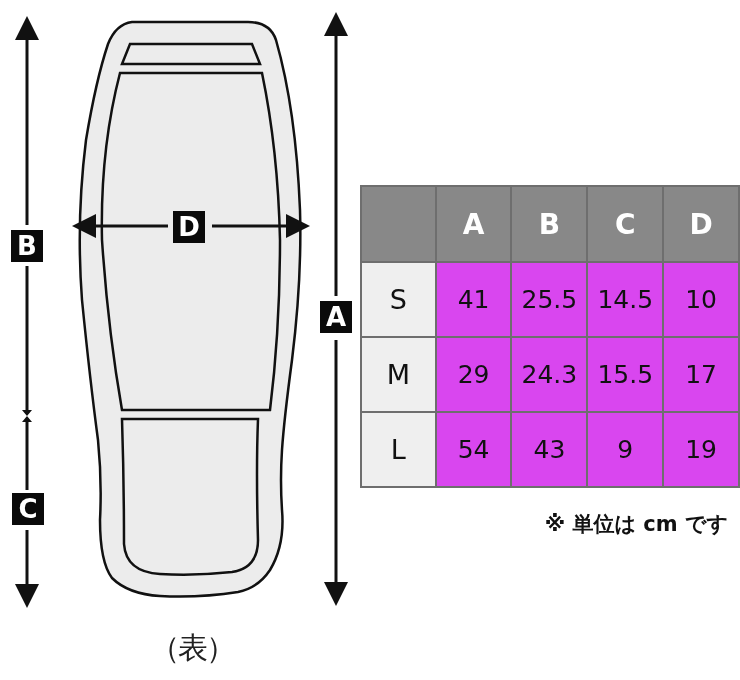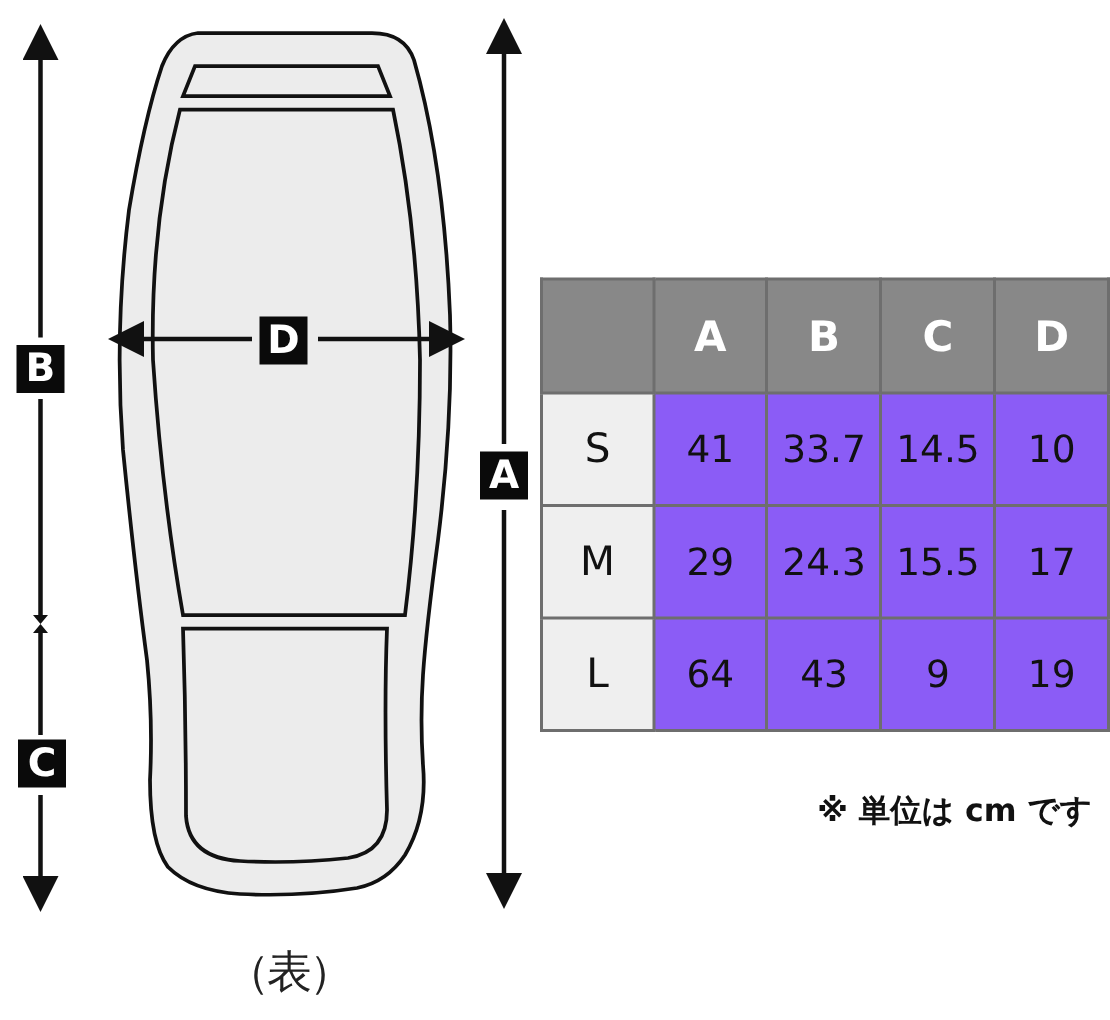--- a/index.html
+++ b/index.html
@@ -7,23 +7,23 @@
   .diagram { position: absolute; left: 0; top: 0; width: 360px; height: 680px; }
   .diagram svg { position: absolute; left: 0; top: 0; }
   .label-box { position: absolute; background: #0a0a0a; color: #ffffff; font-weight: bold; font-size: 26px; line-height: 32px; text-align: center; width: 32px; height: 32px; font-family: "DejaVu Sans", sans-serif; }
   .caption { position: absolute; left: 150px; top: 628px; font-size: 30px; color: #222; font-family: "DejaVu Serif", serif; letter-spacing: -2px; }
 
   .size-table { position: absolute; left: 360px; top: 185px; border-collapse: collapse; }
   .size-table th, .size-table td { border: 2px solid #6e6e6e; width: 74px; height: 73px; text-align: center; font-size: 25px; padding: 0; }
   .size-table th { background: #888888; color: #ffffff; font-weight: bold; font-size: 28px; height: 74px; }
   .size-table th.corner { background: #888888; }
   .size-table td.rowhead { background: #efefef; font-weight: normal; color: #111; font-size: 27px; }
-  .size-table td { color: #111; background: #8b5cf6; }
+  .size-table td { color: #111; background: #d946ef; }
   .size-table tr > *:first-child { width: 73px; }
-  .note { position: absolute; right: 12px; top: 526px; font-size: 21px; font-weight: bold; color: #111; }
+  .note { position: absolute; right: 12px; top: 510px; font-size: 21px; font-weight: bold; color: #111; }
 </style>
 </head>
 <body>
 
 <div class="diagram">
   <svg width="360" height="680" viewBox="0 0 360 680">
     <defs>
       <marker id="ah" markerWidth="8" markerHeight="8" refX="4" refY="4" orient="auto-start-reverse">
         <path d="M0,0 L8,4 L0,8 Z" fill="#111"></path>
       </marker>
@@ -67,34 +67,34 @@
       <th>A</th>
       <th>B</th>
       <th>C</th>
       <th>D</th>
     </tr>
   </thead>
   <tbody>
     <tr>
       <td class="rowhead">S</td>
       <td>41</td>
-      <td>33.7</td>
+      <td>25.5</td>
       <td>14.5</td>
       <td>10</td>
     </tr>
     <tr>
       <td class="rowhead">M</td>
       <td>29</td>
       <td>24.3</td>
       <td>15.5</td>
       <td>17</td>
     </tr>
     <tr>
       <td class="rowhead">L</td>
-      <td>64</td>
+      <td>54</td>
       <td>43</td>
       <td>9</td>
       <td>19</td>
     </tr>
   </tbody>
 </table>
 
 <div class="note">※ 単位は cm です</div>
 
 </body></html>

